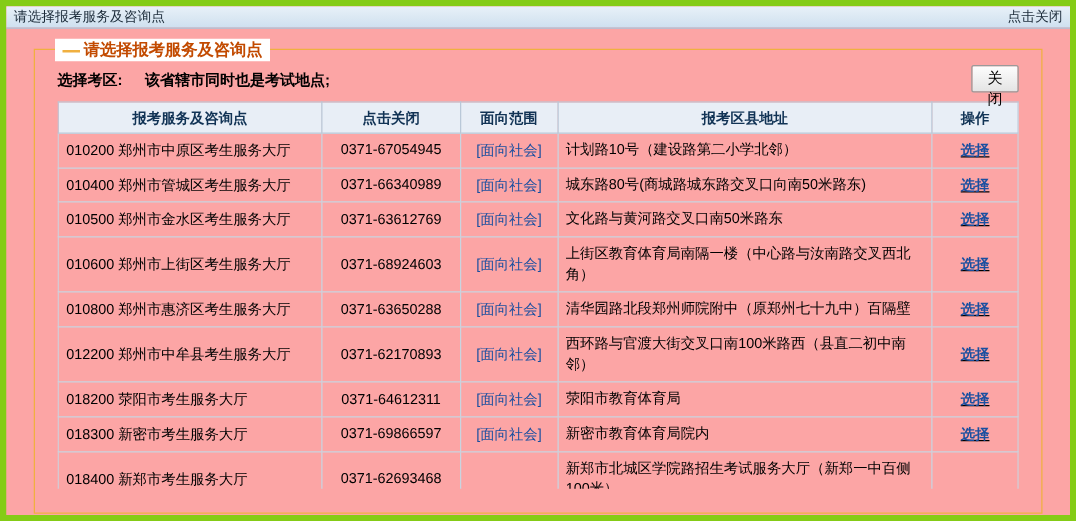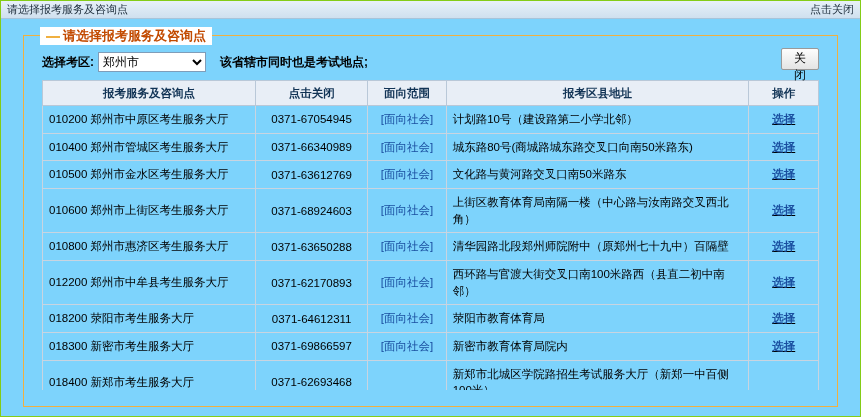--- a/index.html
+++ b/index.html
@@ -9,22 +9,22 @@
   }
   body {
     font-family: "Liberation Sans", sans-serif;
     font-size: 12px;
     color: #000000;
   }
   .window {
     width: 861px;
     height: 417px;
     box-sizing: border-box;
-    border: 1px solid #84cc16;
-    background: #7dd3fc;
+    border: 5px solid #84cc16;
+    background: #fca5a5;
     position: relative;
     overflow: hidden;
   }
   .titlebar {
     height: 17px;
     background: linear-gradient(to bottom, #e8f1f8, #cfe0ef);
     border-bottom: 1px solid #a8c4da;
     display: flex;
     align-items: center;
     justify-content: space-between;
@@ -167,23 +167,20 @@
 
   <div class="content">
 
     <fieldset class="fieldset">
       <div class="legend-wrap">
         <span class="legend-dash"></span><span>请选择报考服务及咨询点</span>
       </div>
 
       <div class="toolbar">
         <span class="label">选择考区:</span>
-        <select class="city-select">
-          <option>郑州市</option>
-        </select>
         <span class="note">该省辖市同时也是考试地点;</span>
         <button class="close-btn">关 闭</button>
       </div>
 
       <div class="table-wrap">
         <table class="grid">
           <colgroup>
             <col class="col1">
               <col class="col2">
               <col class="col3">

